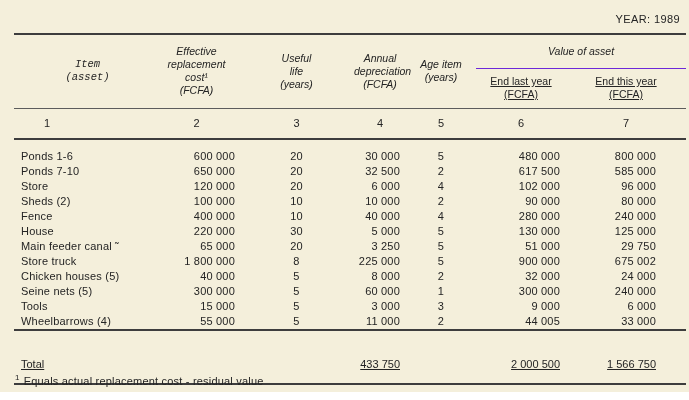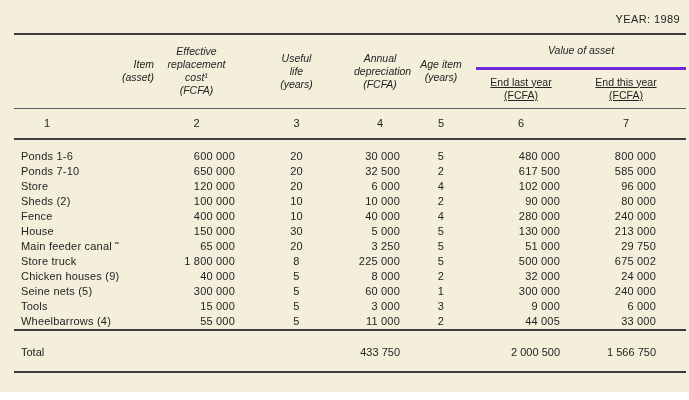--- a/index.html
+++ b/index.html
@@ -39,22 +39,22 @@
     font-style:italic;
     font-size:10.5px;
     line-height:13px;
     text-align:center;
     vertical-align:middle;
     white-space:pre-line;
     padding:0;
   }
   thead tr.head-main { height:34px; }
   thead tr.head-sub  { height:40px; }
-  th.th-item { text-align:right; padding-left:7px; }
-  th.group-header { border-bottom:3px solid #6d28d9; vertical-align:middle;text-align:center; }
+  th.th-item { text-align:center; padding-left:7px;font-family:Liberation Mono, monospace; }
+  th.group-header { border-bottom:1px solid #6d28d9; vertical-align:middle;text-align:center; }
   th.sub-header { font-style:normal;text-decoration:underline; }
 
   thead tr.numbers td {
     height:29px;
     border-top:1px solid #5c5c5c;
     border-bottom:2px solid #3d3d3d;
     text-align:center;
     vertical-align:middle;
     font-size:11px;
     padding:0;
@@ -75,21 +75,22 @@
   td.c-dep  { text-align:right; padding-right:6px; }
   td.c-age  { text-align:center; }
   td.c-last { text-align:right; padding-right:6px; }
   td.c-this { text-align:right; padding-right:30px; }
 
   tr.total-row td {
     height:35px;
     vertical-align:middle;
     border-top:2px solid #3d3d3d;
     border-bottom:2px solid #3d3d3d;
-    padding-top:4px;
+    padding-top:16px;
+    text-decoration:underline;
   }
   .footnote {
     position:absolute;
     left:15px; top:373px;
     font-size:11px;
     letter-spacing:0.2px;
   }
   .footnote sup { font-size:8px; }
   .footnote .footnote-text { margin-left:4px; }
 </style>
@@ -191,50 +192,50 @@
       <td class="c-cost">400 000</td>
       <td class="c-life">10</td>
       <td class="c-dep">40 000</td>
       <td class="c-age">4</td>
       <td class="c-last">280 000</td>
       <td class="c-this">240 000</td>
     </tr>
 
     <tr>
       <td class="c-item">House</td>
-      <td class="c-cost">150 000</td>
+      <td class="c-cost">220 000</td>
       <td class="c-life">30</td>
       <td class="c-dep">5 000</td>
       <td class="c-age">5</td>
       <td class="c-last">130 000</td>
-      <td class="c-this">213 000</td>
+      <td class="c-this">125 000</td>
     </tr>
 
     <tr>
       <td class="c-item">Main feeder canal ˜</td>
       <td class="c-cost">65 000</td>
       <td class="c-life">20</td>
       <td class="c-dep">3 250</td>
       <td class="c-age">5</td>
       <td class="c-last">51 000</td>
       <td class="c-this">29 750</td>
     </tr>
 
     <tr>
       <td class="c-item">Store truck</td>
       <td class="c-cost">1 800 000</td>
       <td class="c-life">8</td>
       <td class="c-dep">225 000</td>
       <td class="c-age">5</td>
-      <td class="c-last">500 000</td>
+      <td class="c-last">900 000</td>
       <td class="c-this">675 002</td>
     </tr>
 
     <tr>
-      <td class="c-item">Chicken houses (9)</td>
+      <td class="c-item">Chicken houses (5)</td>
       <td class="c-cost">40 000</td>
       <td class="c-life">5</td>
       <td class="c-dep">8 000</td>
       <td class="c-age">2</td>
       <td class="c-last">32 000</td>
       <td class="c-this">24 000</td>
     </tr>
 
     <tr>
       <td class="c-item">Seine nets (5)</td>
@@ -272,14 +273,17 @@
         <td class="c-cost"></td>
         <td class="c-life"></td>
         <td class="c-dep">433 750</td>
         <td class="c-age"></td>
         <td class="c-last">2 000 500</td>
         <td class="c-this">1 566 750</td>
       </tr>
     </tfoot>
   </table>
 
+  <div class="footnote">
+    <sup>1</sup><span class="footnote-text">Equals actual replacement cost - residual value</span>
+  </div>
 
 </div>
 
 </body></html>

